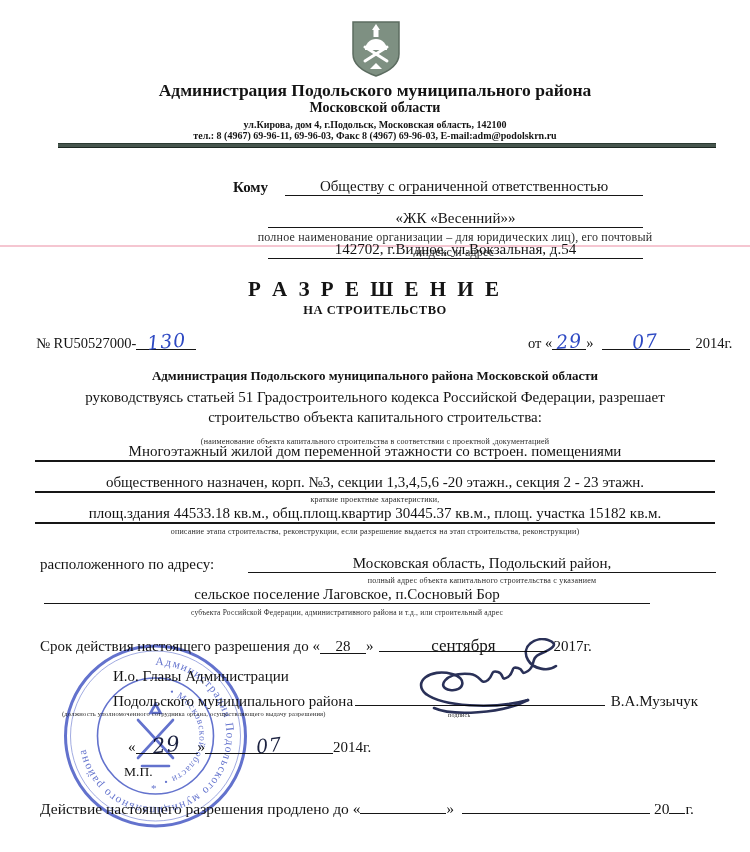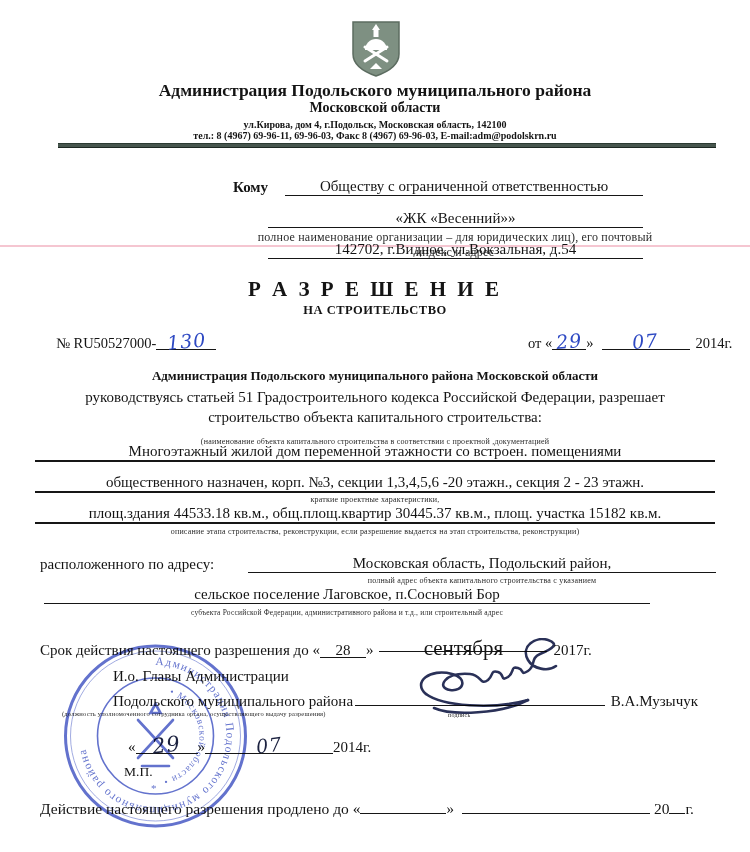--- a/index.html
+++ b/index.html
@@ -57,21 +57,21 @@
 
   <div class="abs b t15" style="left:233px;top:179px;">Кому</div>
   <div class="abs uline t15" style="left:285px;top:178px;width:358px;text-align:center;">Обществу с ограниченной ответственностью</div>
   <div class="abs uline t15" style="left:268px;top:210px;width:375px;text-align:center;">«ЖК «Весенний»»</div>
   <div class="abs cap" style="left:245px;top:230px;width:420px;text-align:center;font-size:12px;">полное наименование организации – для юридических лиц), его почтовый  индекс и адрес</div>
   <div class="abs uline t15" style="left:268px;top:241px;width:375px;text-align:center;">142702, г.Видное, ул.Вокзальная, д.54</div>
 
   <div class="abs ctr b" style="top:277px;font-size:21px;letter-spacing:3px;">Р А З Р Е Ш Е Н И Е</div>
   <div class="abs ctr b" style="top:303px;font-size:12.5px;letter-spacing:0.5px;">НА СТРОИТЕЛЬСТВО</div>
 
-  <div class="abs row" style="left:56px;top:334px;">
+  <div class="abs row" style="left:36px;top:334px;">
     <span style="font-size:14.5px;">№ RU50527000-</span>
     <span class="blank uline" style="width:60px;text-align:center;"><span class="hand-blue">130</span></span>
   </div>
   <div class="abs row" style="left:528px;top:334px;">
     <span style="font-size:14.5px;">от «</span>
     <span class="blank uline" style="width:34px;text-align:center;"><span class="hand-blue">29</span></span>
     <span style="font-size:14.5px;">»</span>
     <span class="blank uline" style="width:88px;text-align:center;margin-left:8px;margin-right:6px;"><span class="hand-blue">07</span></span>
     <span style="font-size:14.5px;">2014г.</span>
   </div>
@@ -90,21 +90,21 @@
   <div class="abs t15" style="left:40px;top:556px;">расположенного по адресу:</div>
   <div class="abs uline t15" style="left:248px;top:555px;width:468px;text-align:center;">Московская область, Подольский район,</div>
   <div class="abs cap" style="left:248px;top:576px;width:468px;text-align:center;">полный адрес объекта капитального строительства с указанием</div>
   <div class="abs uline t15" style="left:44px;top:586px;width:606px;text-align:center;">сельское поселение Лаговское, п.Сосновый Бор</div>
   <div class="abs cap" style="left:44px;top:608px;width:606px;text-align:center;font-size:7.5px;">субъекта Российской Федерации, административного района и т.д., или строительный адрес</div>
 
   <div class="abs row" style="left:40px;top:636px;">
     <span class="t15">Срок действия настоящего разрешения  до «</span>
     <span class="blank uline t15" style="width:46px;text-align:center;"><span style="font-size:15px;">28</span></span>
     <span class="t15">»</span>
-    <span class="blank uline t15" style="width:168px;text-align:center;margin-left:6px;margin-right:6px;"><span style="font-size:21px;">сентября</span></span>
+    <span class="blank uline t15" style="width:168px;text-align:center;margin-left:6px;margin-right:6px;"><span style="font-size:17px;">сентября</span></span>
     <span class="t15">2017г.</span>
   </div>
 
   <div class="abs t15" style="left:113px;top:668px;">И.о. Главы Администрации</div>
   <div class="abs row" style="left:113px;top:690px;width:585px;">
     <span class="t15">Подольского муниципального района</span>
     <span class="blank uline" style="flex:1;margin-left:2px;"></span>
     <span class="t15" style="margin-left:6px;">В.А.Музычук</span>
   </div>
   <div class="abs cap" style="left:62px;top:710px;font-size:6.5px;">(должность уполномоченного сотрудника органа, осуществляющего выдачу разрешения)</div>

